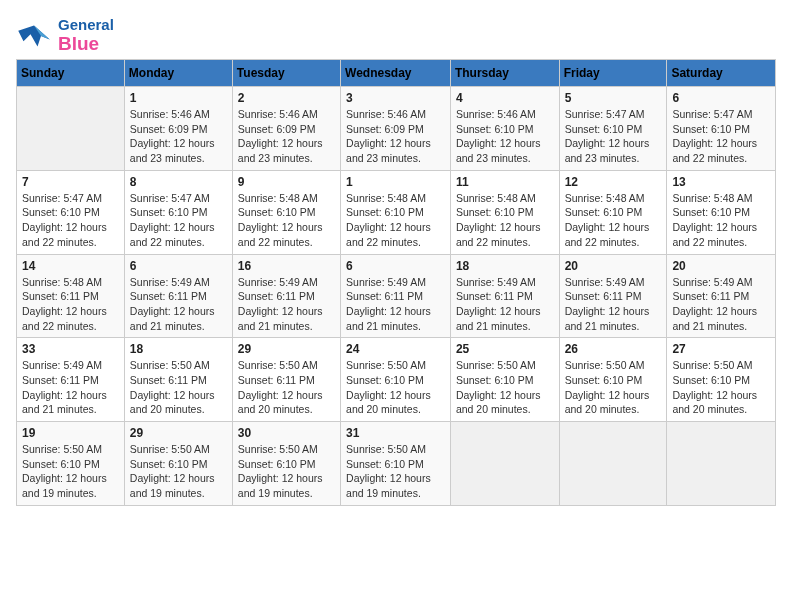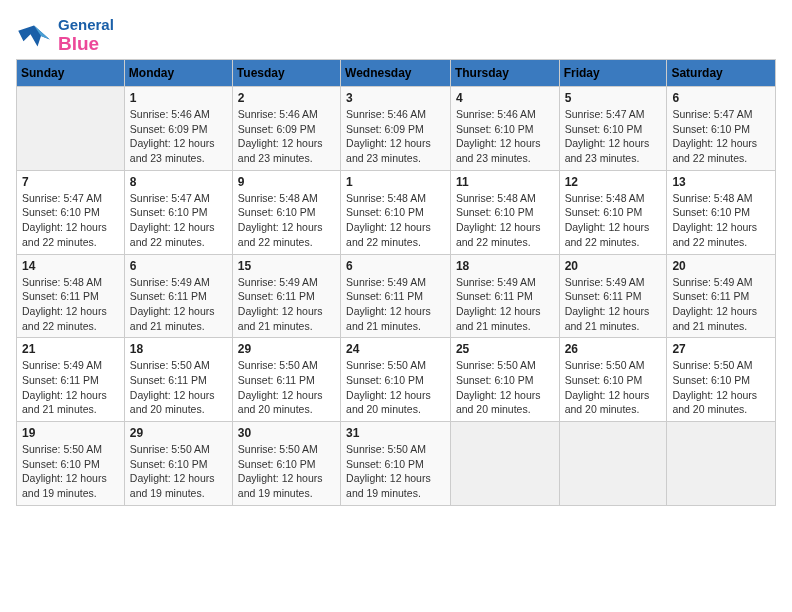--- a/index.html
+++ b/index.html
@@ -217,21 +217,21 @@
 and 22 minutes.</div>
         </td>
         <td>
           <span class="day-num">6</span>
           <div class="day-info" style="white-space: pre-line;">Sunrise: 5:49 AM
 Sunset: 6:11 PM
 Daylight: 12 hours
 and 21 minutes.</div>
         </td>
         <td>
-          <span class="day-num">15</span>
+          <span class="day-num">16</span>
           <div class="day-info" style="white-space: pre-line;">Sunrise: 5:49 AM
 Sunset: 6:11 PM
 Daylight: 12 hours
 and 21 minutes.</div>
         </td>
         <td>
           <span class="day-num">6</span>
           <div class="day-info" style="white-space: pre-line;">Sunrise: 5:49 AM
 Sunset: 6:11 PM
 Daylight: 12 hours
@@ -254,21 +254,21 @@
         <td>
           <span class="day-num">20</span>
           <div class="day-info" style="white-space: pre-line;">Sunrise: 5:49 AM
 Sunset: 6:11 PM
 Daylight: 12 hours
 and 21 minutes.</div>
         </td>
       </tr>
       <tr>
         <td>
-          <span class="day-num">21</span>
+          <span class="day-num">33</span>
           <div class="day-info" style="white-space: pre-line;">Sunrise: 5:49 AM
 Sunset: 6:11 PM
 Daylight: 12 hours
 and 21 minutes.</div>
         </td>
         <td>
           <span class="day-num">18</span>
           <div class="day-info" style="white-space: pre-line;">Sunrise: 5:50 AM
 Sunset: 6:11 PM
 Daylight: 12 hours

